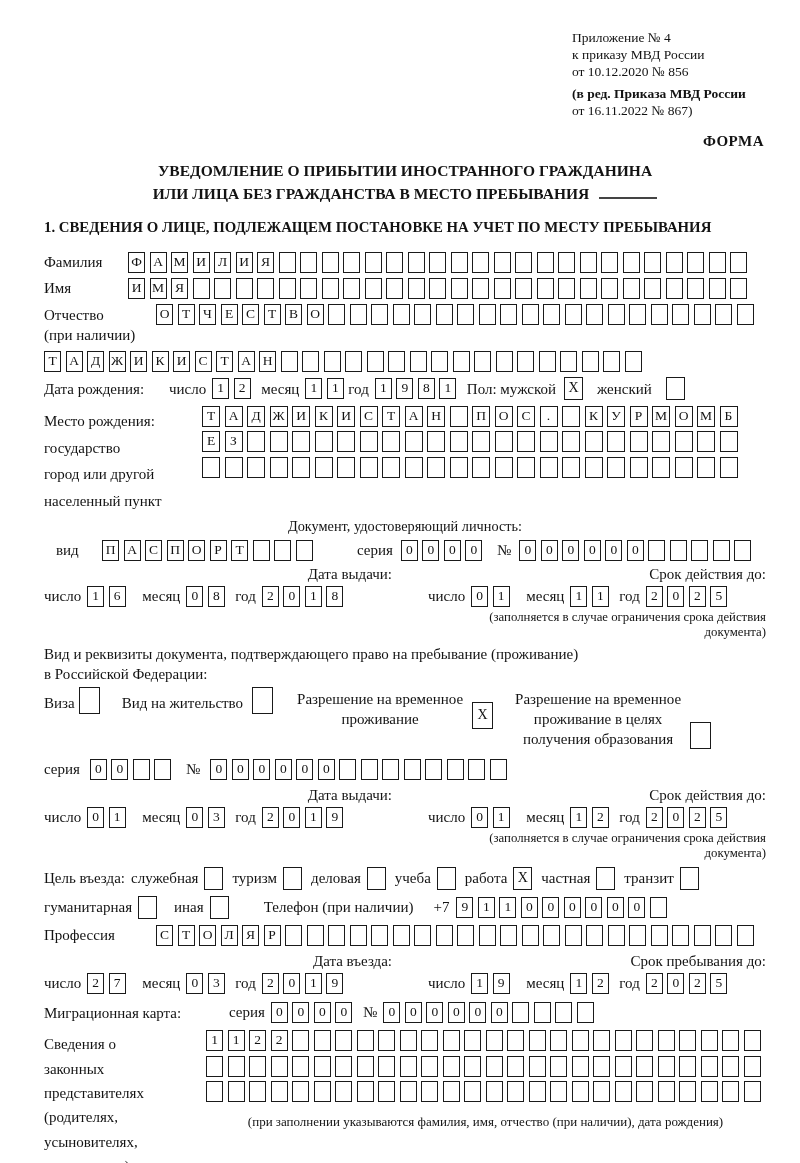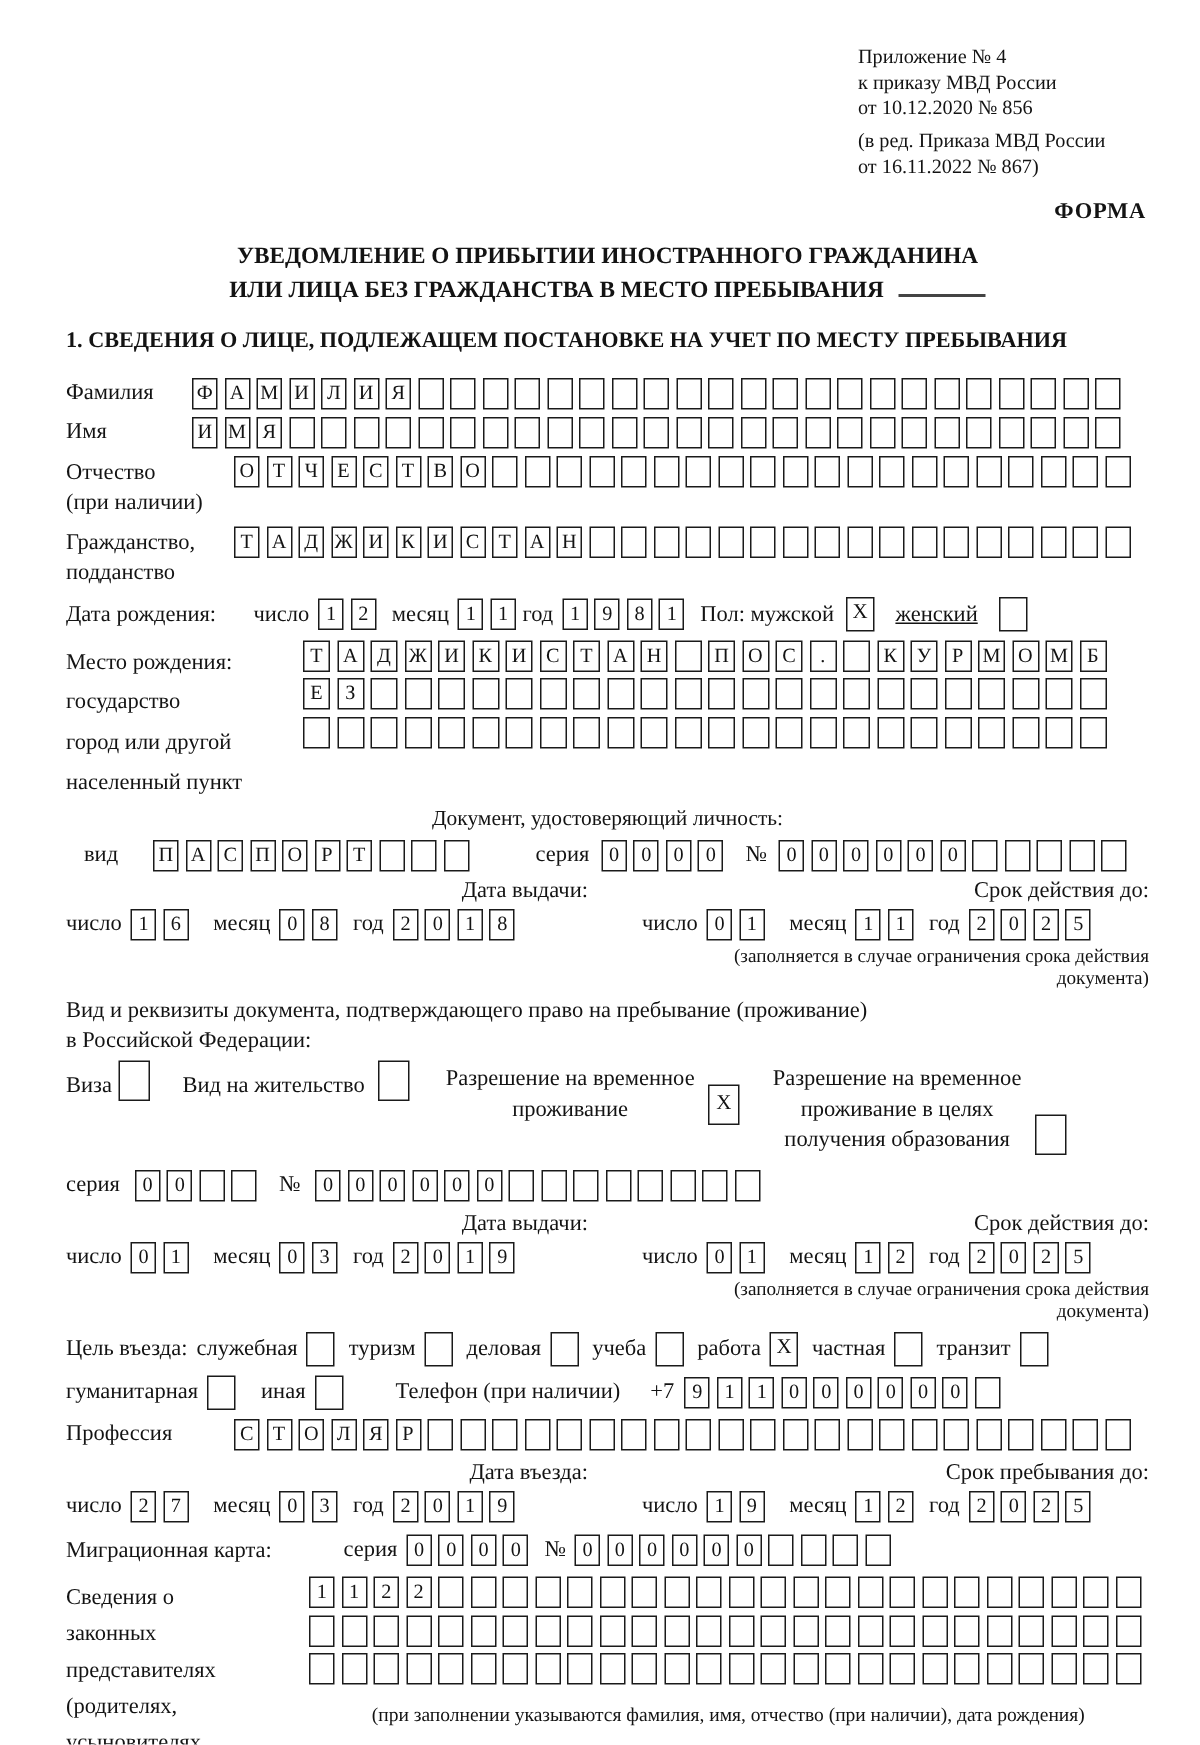--- a/index.html
+++ b/index.html
@@ -6,21 +6,21 @@
   html,body { margin:0; padding:0; }
   body {
     width: 800px; height: 1163px;
     background: #ffffff; color: #131313;
     font-family: "Liberation Serif", "DejaVu Serif", serif;
     font-size: 15px;
     padding: 30px 34px 16px 44px;
     overflow: hidden;
   }
   .hdr-block { margin-left: 528px; line-height: 1.25; font-size: 13.5px; }
-  .hdr-block .sub { margin-top: 5px; }
+  .hdr-block .sub { margin-top: 5px; font-weight: bold; }
   .forma { text-align: right; font-weight: bold; font-size: 15px; margin: 14px 2px 10px 0; letter-spacing: .5px; }
   .title { text-align: center; font-weight: bold; font-size: 15.5px; line-height: 1.45; margin: 6px 0 14px; }
   .title .uline { display:inline-block; width: 58px; border-bottom: 2px solid #444; height: 12px; margin-left: 10px; }
   .sec-heading { font-weight: bold; font-size: 14.8px; margin: 4px 0 16px; }
 
   .cells { white-space: nowrap; }
   .cell {
     display: inline-block; width: 17px; height: 21px;
     border: 1.6px solid #1a1a1a; margin-right: 4.5px;
     text-align: center; font-size: 13.5px; line-height: 18px;
@@ -37,21 +37,21 @@
   .frow { display: flex; align-items: flex-start; margin-bottom: 5px; }
   .flabel { flex: none; width: 84px; padding-top: 2px; }
   .flabel.w112 { width: 112px; white-space: pre-line; line-height: 1.32; }
   .flabel.w125 { width: 125px; }
   .flabel.w158 { width: 158px; white-space: pre-line; line-height: 1.78; }
   .flabel.w162 { width: 162px; white-space: pre-line; line-height: 1.62; }
   .flabel.w185 { width: 185px; }
 
   .inlbl { padding-top: 2px; }
   .mr6 { margin-right: 6px; } .ml6 { margin-left: 6px; }
-  .ml14 { margin-left: 14px; text-decoration: underline; } .ml8 { margin-left: 8px; }
+  .ml14 { margin-left: 14px; } .ml8 { margin-left: 8px; }
 
   .stack > .cells { display: block; margin-bottom: 4.5px; }
 
   .doc-heading { text-align: center; font-weight: normal; font-size: 14.3px; margin: 0 0 5px; }
   .id-row { display: flex; align-items: center; margin-bottom: 5px; }
   .id-row .kind-label { width: 58px; padding-left: 12px; }
   .id-row .series-label { margin-left: 40px; margin-right: 8px; }
   .id-row .num-label { margin-left: 10px; margin-right: 8px; }
 
   .date-sec { display: flex; margin: 2px 0 6px; }
@@ -111,22 +111,20 @@
   <span class="cells"><span class="cell">И</span><span class="cell">М</span><span class="cell">Я</span><span class="cell"></span><span class="cell"></span><span class="cell"></span><span class="cell"></span><span class="cell"></span><span class="cell"></span><span class="cell"></span><span class="cell"></span><span class="cell"></span><span class="cell"></span><span class="cell"></span><span class="cell"></span><span class="cell"></span><span class="cell"></span><span class="cell"></span><span class="cell"></span><span class="cell"></span><span class="cell"></span><span class="cell"></span><span class="cell"></span><span class="cell"></span><span class="cell"></span><span class="cell"></span><span class="cell"></span><span class="cell"></span><span class="cell"></span></span>
 </div>
 
 <div class="frow">
   <div class="flabel w112">Отчество
 (при наличии)</div>
   <span class="cells"><span class="cell">О</span><span class="cell">Т</span><span class="cell">Ч</span><span class="cell">Е</span><span class="cell">С</span><span class="cell">Т</span><span class="cell">В</span><span class="cell">О</span><span class="cell"></span><span class="cell"></span><span class="cell"></span><span class="cell"></span><span class="cell"></span><span class="cell"></span><span class="cell"></span><span class="cell"></span><span class="cell"></span><span class="cell"></span><span class="cell"></span><span class="cell"></span><span class="cell"></span><span class="cell"></span><span class="cell"></span><span class="cell"></span><span class="cell"></span><span class="cell"></span><span class="cell"></span><span class="cell"></span></span>
 </div>
 
 <div class="frow">
-  <div class="flabel w112">Гражданство,
-подданство</div>
   <span class="cells"><span class="cell">Т</span><span class="cell">А</span><span class="cell">Д</span><span class="cell">Ж</span><span class="cell">И</span><span class="cell">К</span><span class="cell">И</span><span class="cell">С</span><span class="cell">Т</span><span class="cell">А</span><span class="cell">Н</span><span class="cell"></span><span class="cell"></span><span class="cell"></span><span class="cell"></span><span class="cell"></span><span class="cell"></span><span class="cell"></span><span class="cell"></span><span class="cell"></span><span class="cell"></span><span class="cell"></span><span class="cell"></span><span class="cell"></span><span class="cell"></span><span class="cell"></span><span class="cell"></span><span class="cell"></span></span>
 </div>
 
 <div class="frow" style="align-items:center; margin-bottom:6px;">
   <div class="flabel w125">Дата рождения:</div>
   <span class="inlbl mr6">число</span>
   <span class="cells"><span class="cell">1</span><span class="cell">2</span></span>
   <span class="inlbl mr6 ml6">месяц</span>
   <span class="cells"><span class="cell">1</span><span class="cell">1</span></span>
   <span class="inlbl mr6">год</span>

